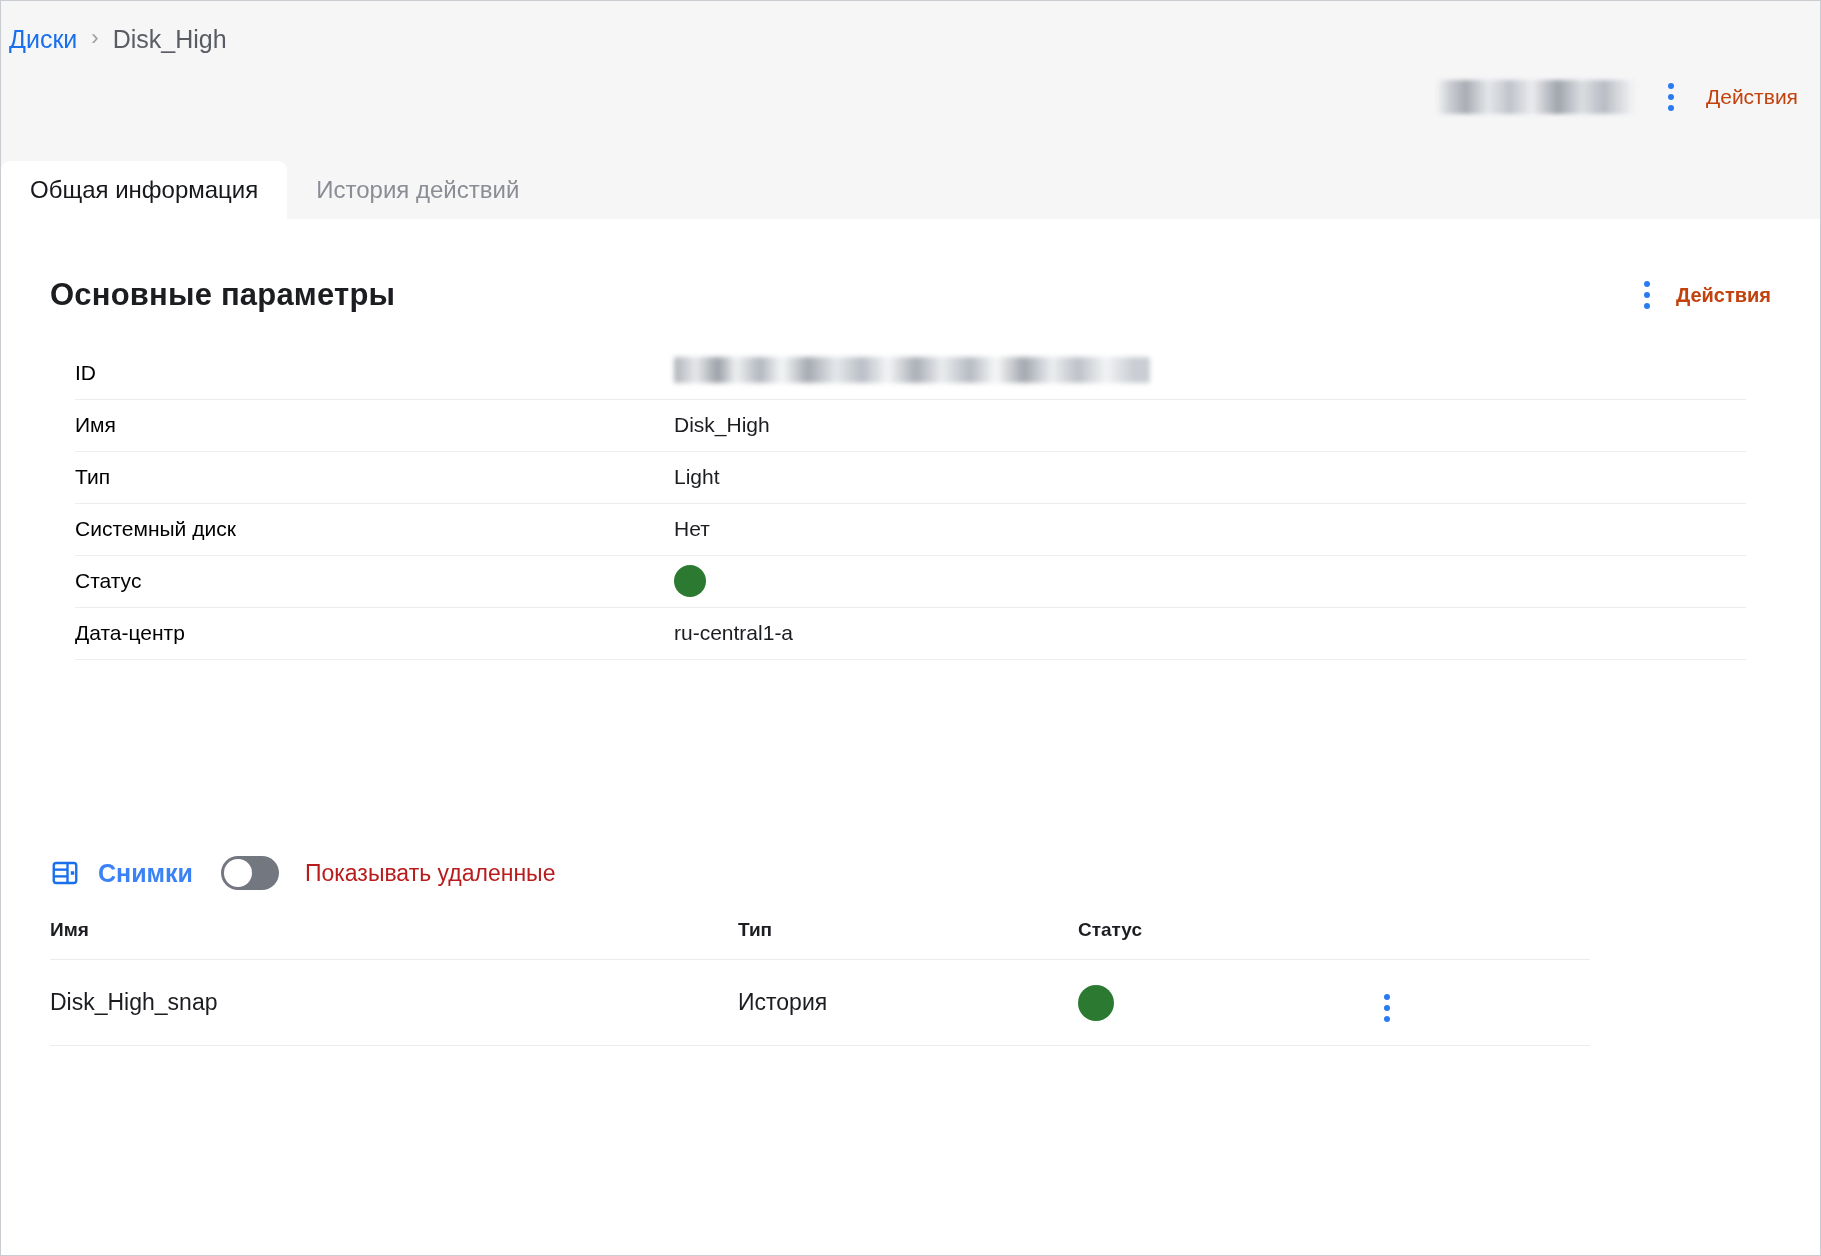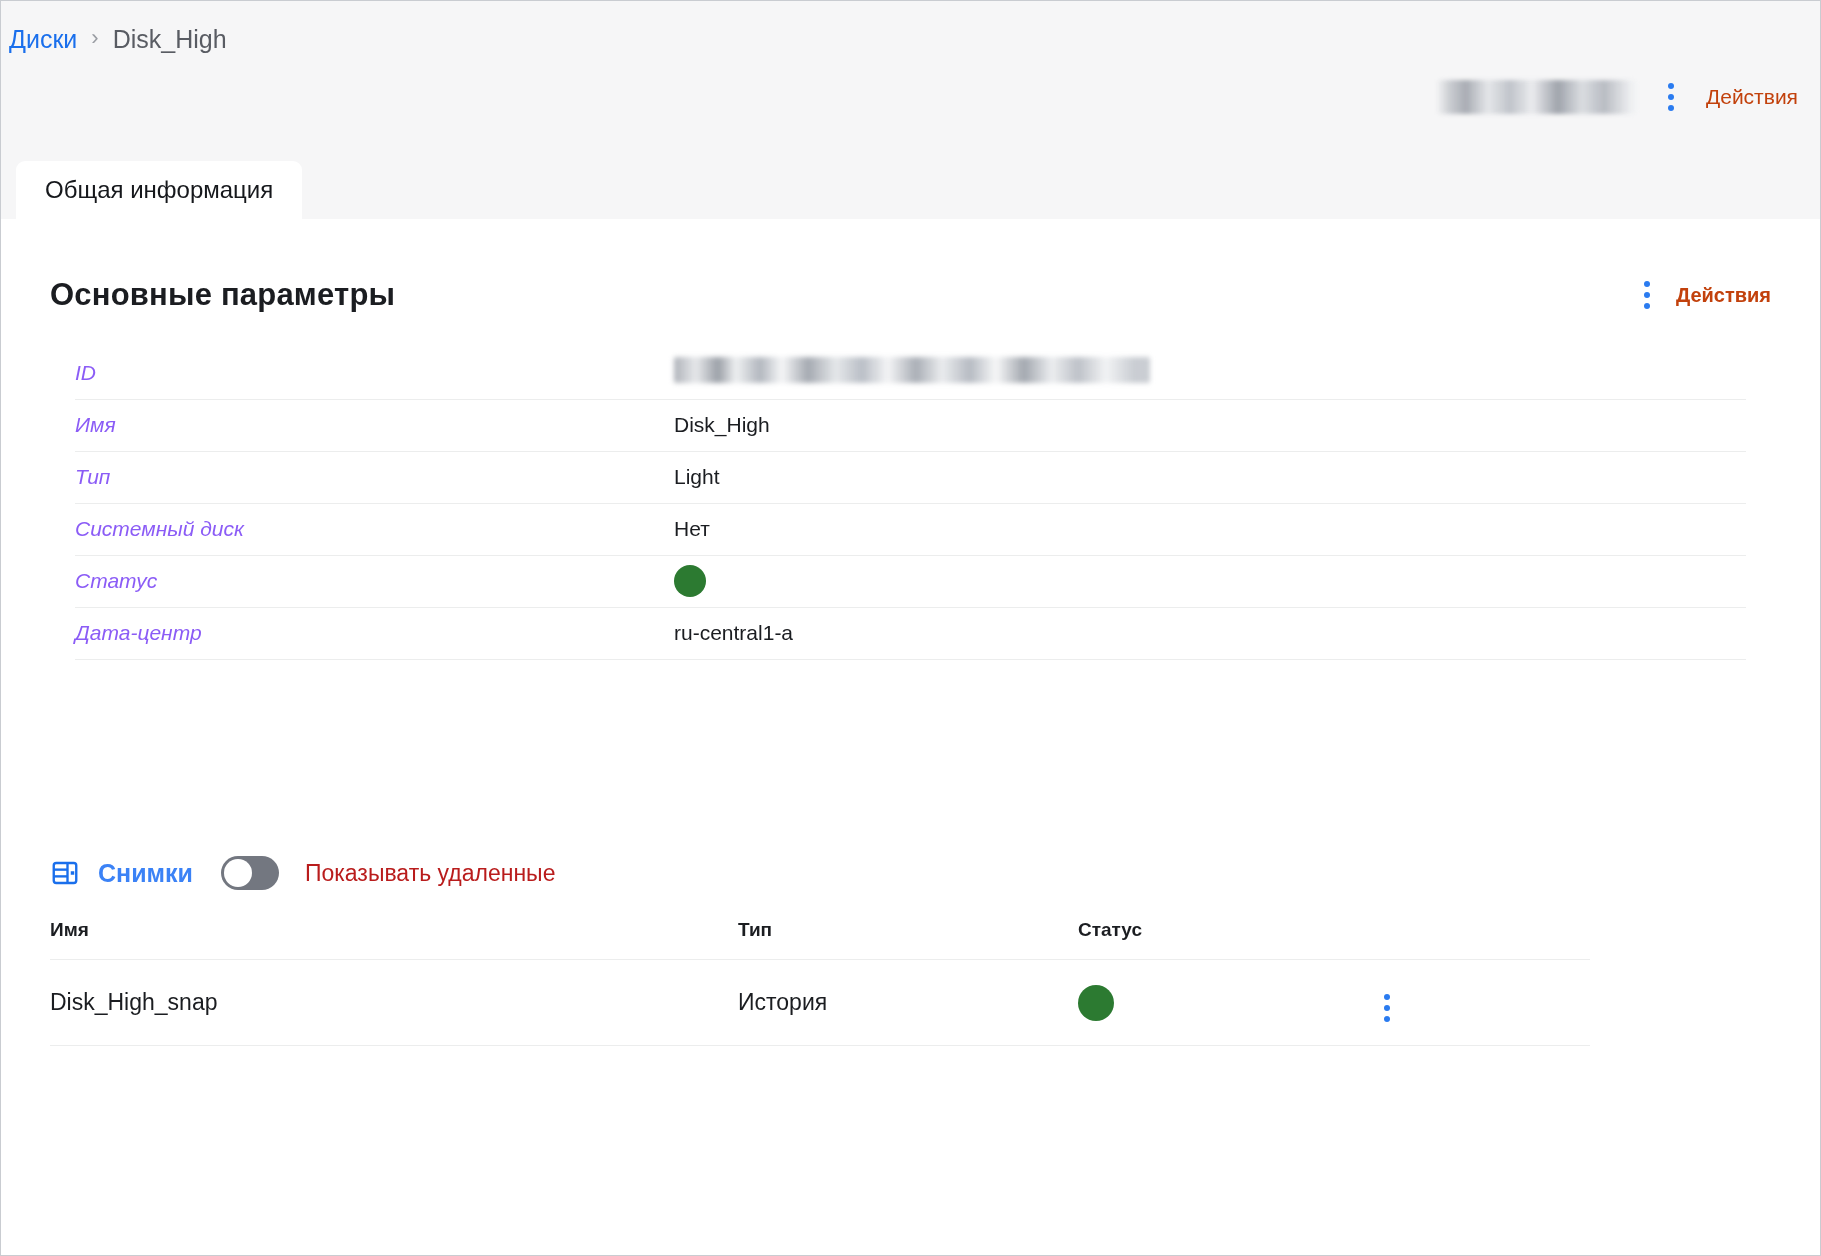--- a/index.html
+++ b/index.html
@@ -60,21 +60,21 @@
     padding: 4px 6px; cursor: pointer;
   }
   .kebab i { width: 6px; height: 6px; border-radius: 50%; background: #2a7bf0; display: block; }
   .action-link {
     color: #c2410c; font-size: 21px; cursor: pointer; white-space: nowrap;
   }
 
   
   .tabs {
     position: absolute;
-    left: 15px; top: 160px;
+    left: 0; top: 160px;
     display: flex; align-items: flex-end;
     height: 58px;
   }
   .tab {
     font-size: 24px;
     padding: 0 29px;
     height: 58px;
     display: flex; align-items: center;
     cursor: pointer;
     white-space: nowrap;
@@ -115,21 +115,21 @@
     border-collapse: collapse;
   }
   .params tr { height: 52px; }
   .params td {
     font-size: 21px; color: #1b1d21;
     border-bottom: 1px solid #eceded;
     vertical-align: middle;
     padding: 0;
   }
   .params tr:last-child td { border-bottom: 1px solid #eceded; }
-  .params td.key { width: 599px; color: #8b5cf6; font-style: italic; }
+  .params td.key { width: 599px; color: #000000; }
   .params td.val { color: #1b1d21; }
 
   .blur-id {
     display: inline-block;
     width: 476px; height: 26px;
     border-radius: 2px;
     background:
       linear-gradient(90deg,
         rgba(170,174,181,.95) 0px,
         rgba(225,227,230,.8) 22px,
@@ -246,20 +246,23 @@
         <i></i>
         <i></i>
     </span>
     <span class="action-link">Действия</span>
   </div>
 
   <div class="tabs">
     <div class="tab active">
       <span>Общая информация</span>
     </div>
+    <div class="tab inactive">
+      <span>История действий</span>
+    </div>
   </div>
 
   <div class="content">
 
     <div class="section-head">
       <div class="section-title">Основные параметры</div>
       <div class="section-actions">
         <span class="kebab">
           <i></i>
             <i></i>

